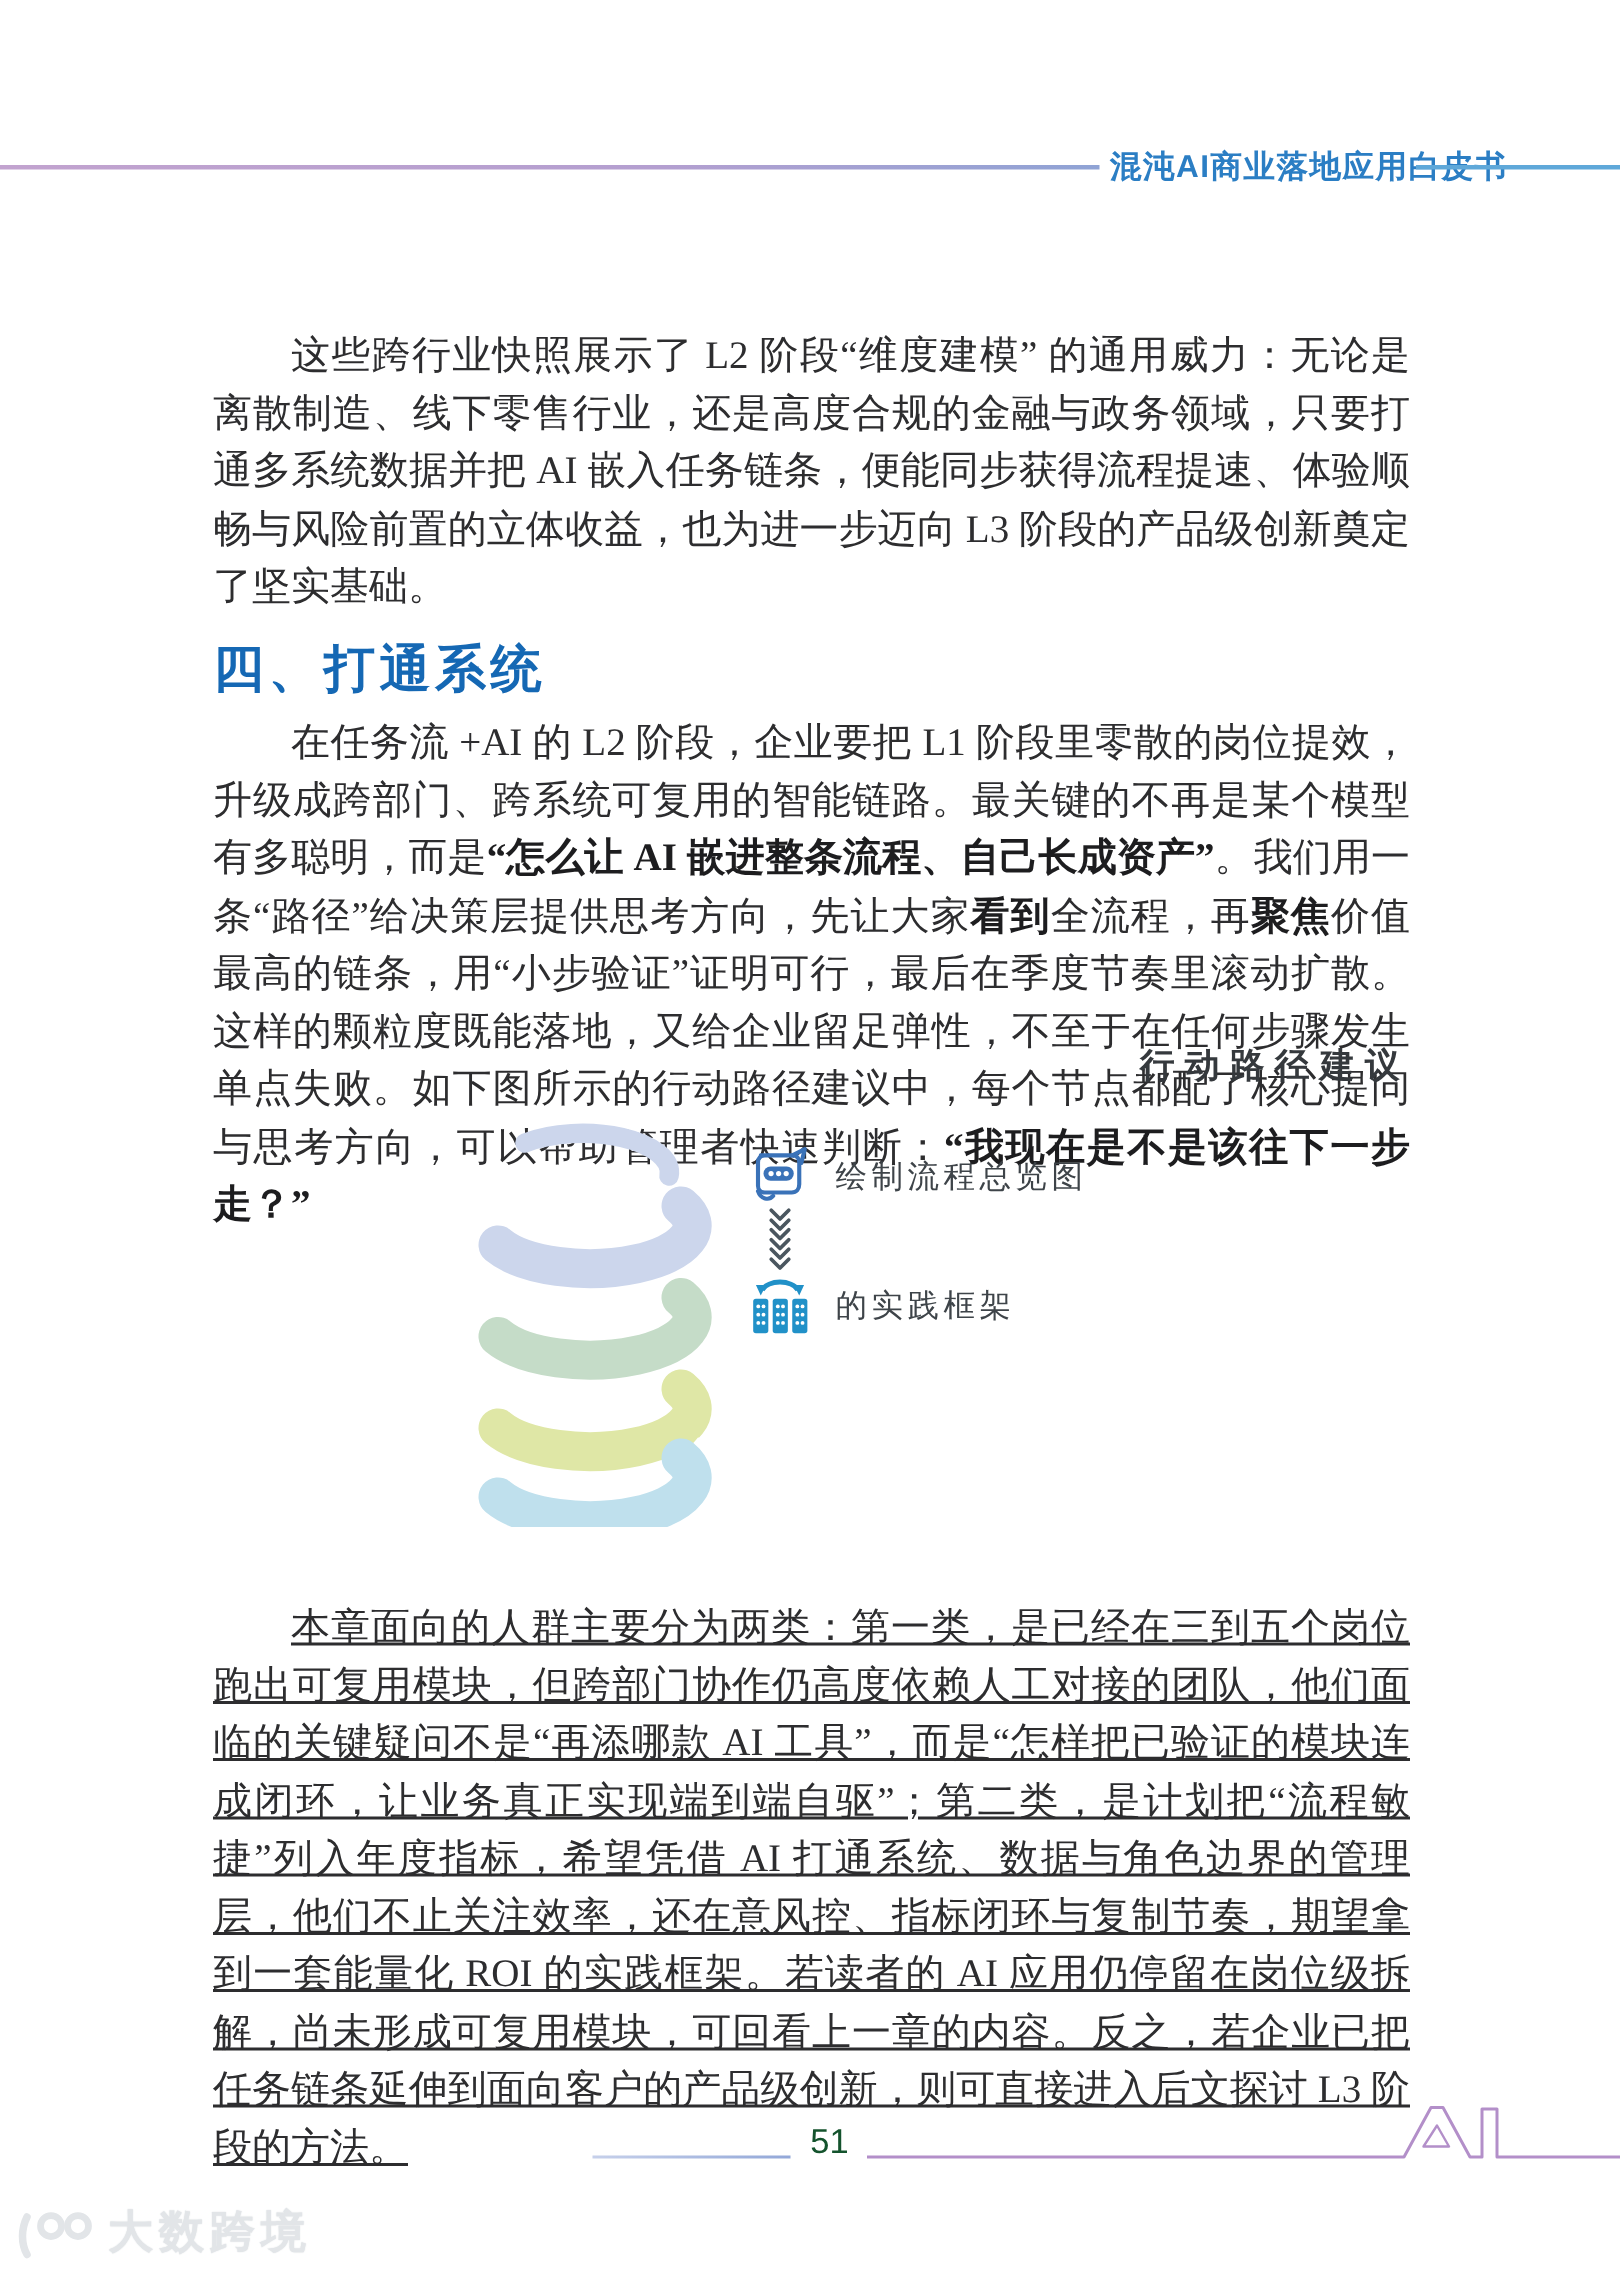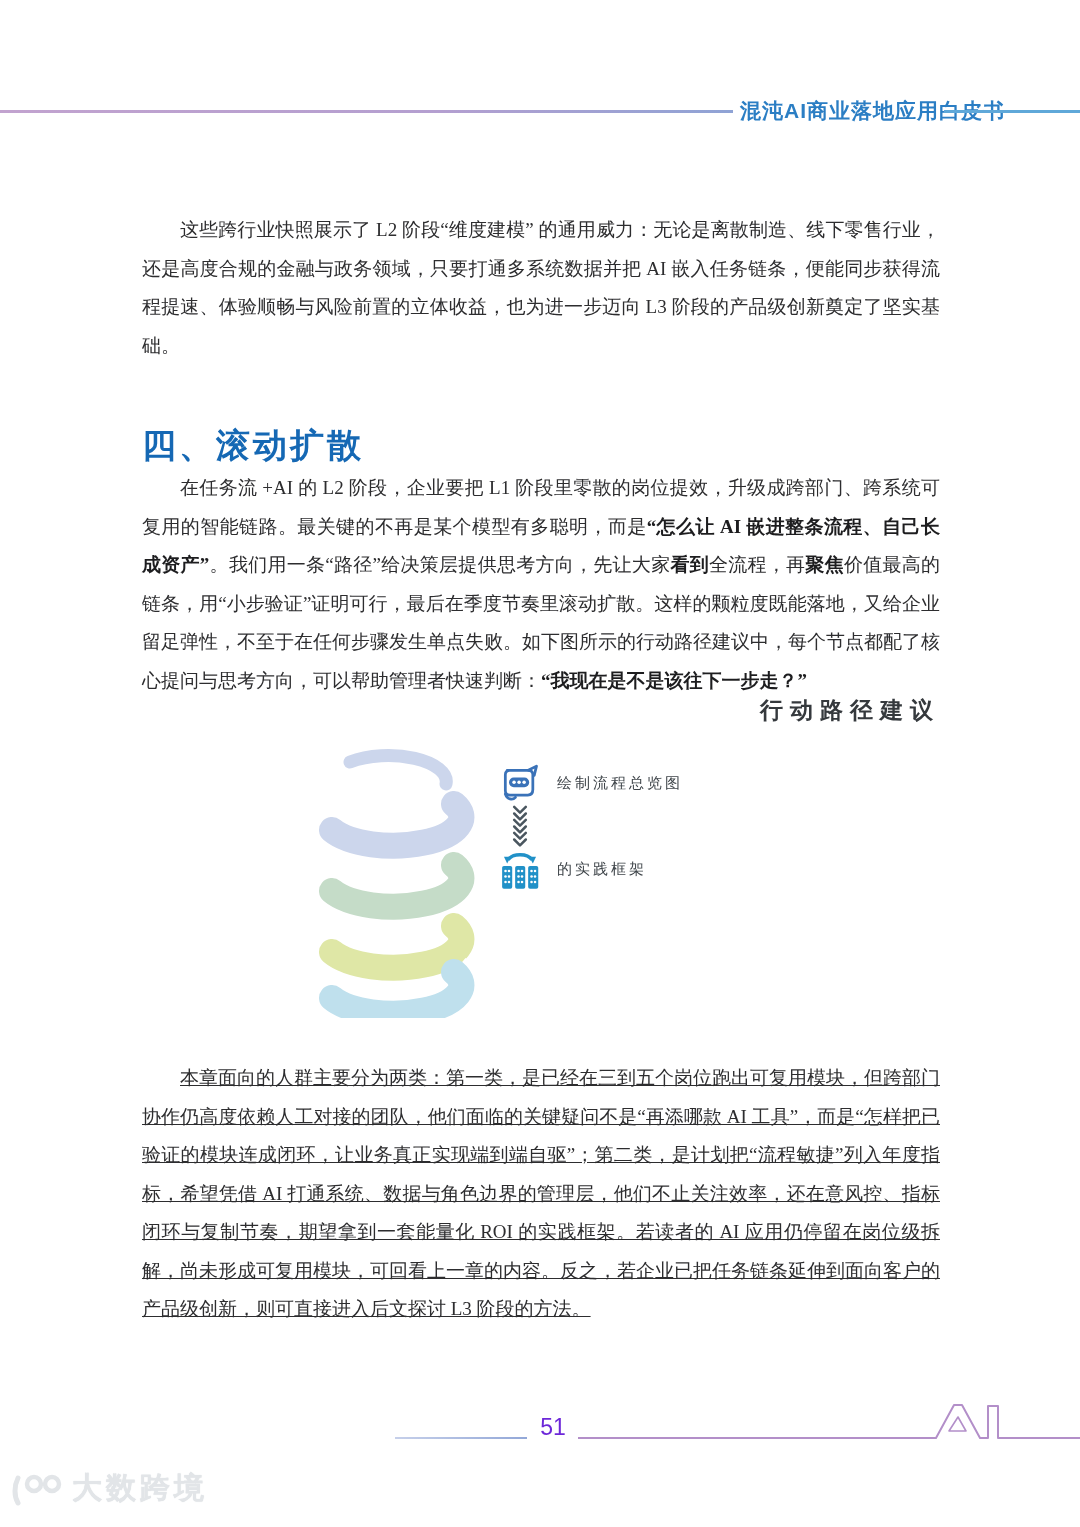--- a/index.html
+++ b/index.html
@@ -7,65 +7,65 @@
         font-family:"Liberation Serif", serif;color:#2e2e30;}
 
   
   .hdr-line{position:absolute;top:110px;height:3px;}
   .hdr-line-left{left:0;width:733px;background:linear-gradient(to right,#c2a3cf 0%,#b49fd0 60%,#8fa3d5 100%);}
   .hdr-line-right{left:944px;width:136px;background:#5fa8d9;}
   .hdr-title{position:absolute;left:740px;top:97px;font-family:"Liberation Sans",sans-serif;
              font-weight:700;font-size:21px;color:#2b7ec4;letter-spacing:1px;white-space:nowrap;}
 
   
-  .para{position:absolute;left:142px;width:798px;font-size:19px;line-height:38.5px;
+  .para{position:absolute;left:142px;width:798px;font-size:26px;line-height:38.5px;
         text-align:justify;text-indent:2em;color:#2d2d2f;}
   .p1{top:192px;}
   .p2{top:450px;}
   .p3{top:1040px;text-decoration:underline;}
   .bold{font-weight:700;color:#1d1d1f;}
 
   .sec-heading{position:absolute;left:142px;top:395px;font-family:"Liberation Sans",sans-serif;
                font-weight:800;font-size:34px;color:#1568b4;letter-spacing:3px;}
 
   
   .diagram-title{position:absolute;left:142px;top:695px;width:798px;text-align:right;
                  font-size:23px;font-weight:600;color:#35393d;letter-spacing:7px;}
   .spiral{position:absolute;left:316px;top:746px;}
   .steps{position:absolute;left:497px;top:760px;display:flex;flex-direction:column;align-items:flex-start;}
   .step{display:flex;align-items:center;height:47px;}
   .step .icon{width:46px;height:46px;display:flex;align-items:center;justify-content:center;}
-  .step .lbl{margin-left:14px;font-size:15px;color:#3e4449;letter-spacing:3px;white-space:nowrap;}
+  .step .lbl{margin-left:14px;font-size:21px;color:#3e4449;letter-spacing:3px;white-space:nowrap;}
   .chev{height:13px;display:flex;align-items:center;justify-content:center;width:46px;margin:0;}
 
   
   .ft-line-left{position:absolute;left:395px;top:1437px;width:132px;height:2px;
                 background:linear-gradient(to right,#c6d0ea,#93a8d8);}
   .ft-page{position:absolute;left:527px;top:1414px;width:52px;text-align:center;
-           font-family:"Liberation Sans",sans-serif;font-size:23px;color:#6d28d9;}
+           font-family:"Liberation Sans",sans-serif;font-size:23px;color:#14532d;}
   .ft-ai{position:absolute;left:578px;top:1398px;}
 
   
   .watermark{position:absolute;left:10px;top:1468px;display:flex;align-items:center;
              color:#e2e5e8;}
   .watermark .wm-text{font-family:"Liberation Sans",sans-serif;font-weight:700;font-size:30px;
              letter-spacing:4px;margin-left:8px;text-shadow:0 0 1px #d8dcdf;}
 </style>
 </head>
 <body>
 
 <div class="page">
 
   <div class="hdr-line hdr-line-left"></div>
   <div class="hdr-title">混沌AI商业落地应用白皮书</div>
   <div class="hdr-line hdr-line-right"></div>
 
   <p class="para p1">这些跨行业快照展示了 L2 阶段“维度建模” 的通用威力：无论是离散制造、线下零售行业，还是高度合规的金融与政务领域，只要打通多系统数据并把 AI 嵌入任务链条，便能同步获得流程提速、体验顺畅与风险前置的立体收益，也为进一步迈向 L3 阶段的产品级创新奠定了坚实基础。</p>
 
-  <h2 class="sec-heading">四、滚动扩散</h2>
+  <h2 class="sec-heading">四、打通系统</h2>
 
   <p class="para p2"><span>在任务流 +AI 的 L2 阶段，企业要把 L1 阶段里零散的岗位提效，升级成跨部门、跨系统可复用的智能链路。最关键的不再是某个模型有多聪明，而是</span><span class="bold">“怎么让 AI 嵌进整条流程、自己长成资产”</span><span>。我们用一条“路径”给决策层提供思考方向，先让大家</span><span class="bold">看到</span><span>全流程，再</span><span class="bold">聚焦</span><span>价值最高的链条，用“小步验证”证明可行，最后在季度节奏里滚动扩散。这样的颗粒度既能落地，又给企业留足弹性，不至于在任何步骤发生单点失败。如下图所示的行动路径建议中，每个节点都配了核心提问与思考方向，可以帮助管理者快速判断：</span><span class="bold">“我现在是不是该往下一步走？”</span></p>
 
   <div class="diagram-title">行动路径建议</div>
 
   <div class="spiral">
     <svg width="160" height="272" viewBox="0 0 160 272">
       <path d="M34 16 A 58 26 0 0 1 130 38" stroke="#ccd6ec" stroke-width="13" fill="none" stroke-linecap="round"></path>
       <path d="M16 84 A 62 26 0 0 0 138 58" stroke="#ffffff" stroke-width="36" fill="none"></path>
       <path d="M16 84 A 62 26 0 0 0 138 58" stroke="#ccd6ec" stroke-width="26" fill="none" stroke-linecap="round"></path>

